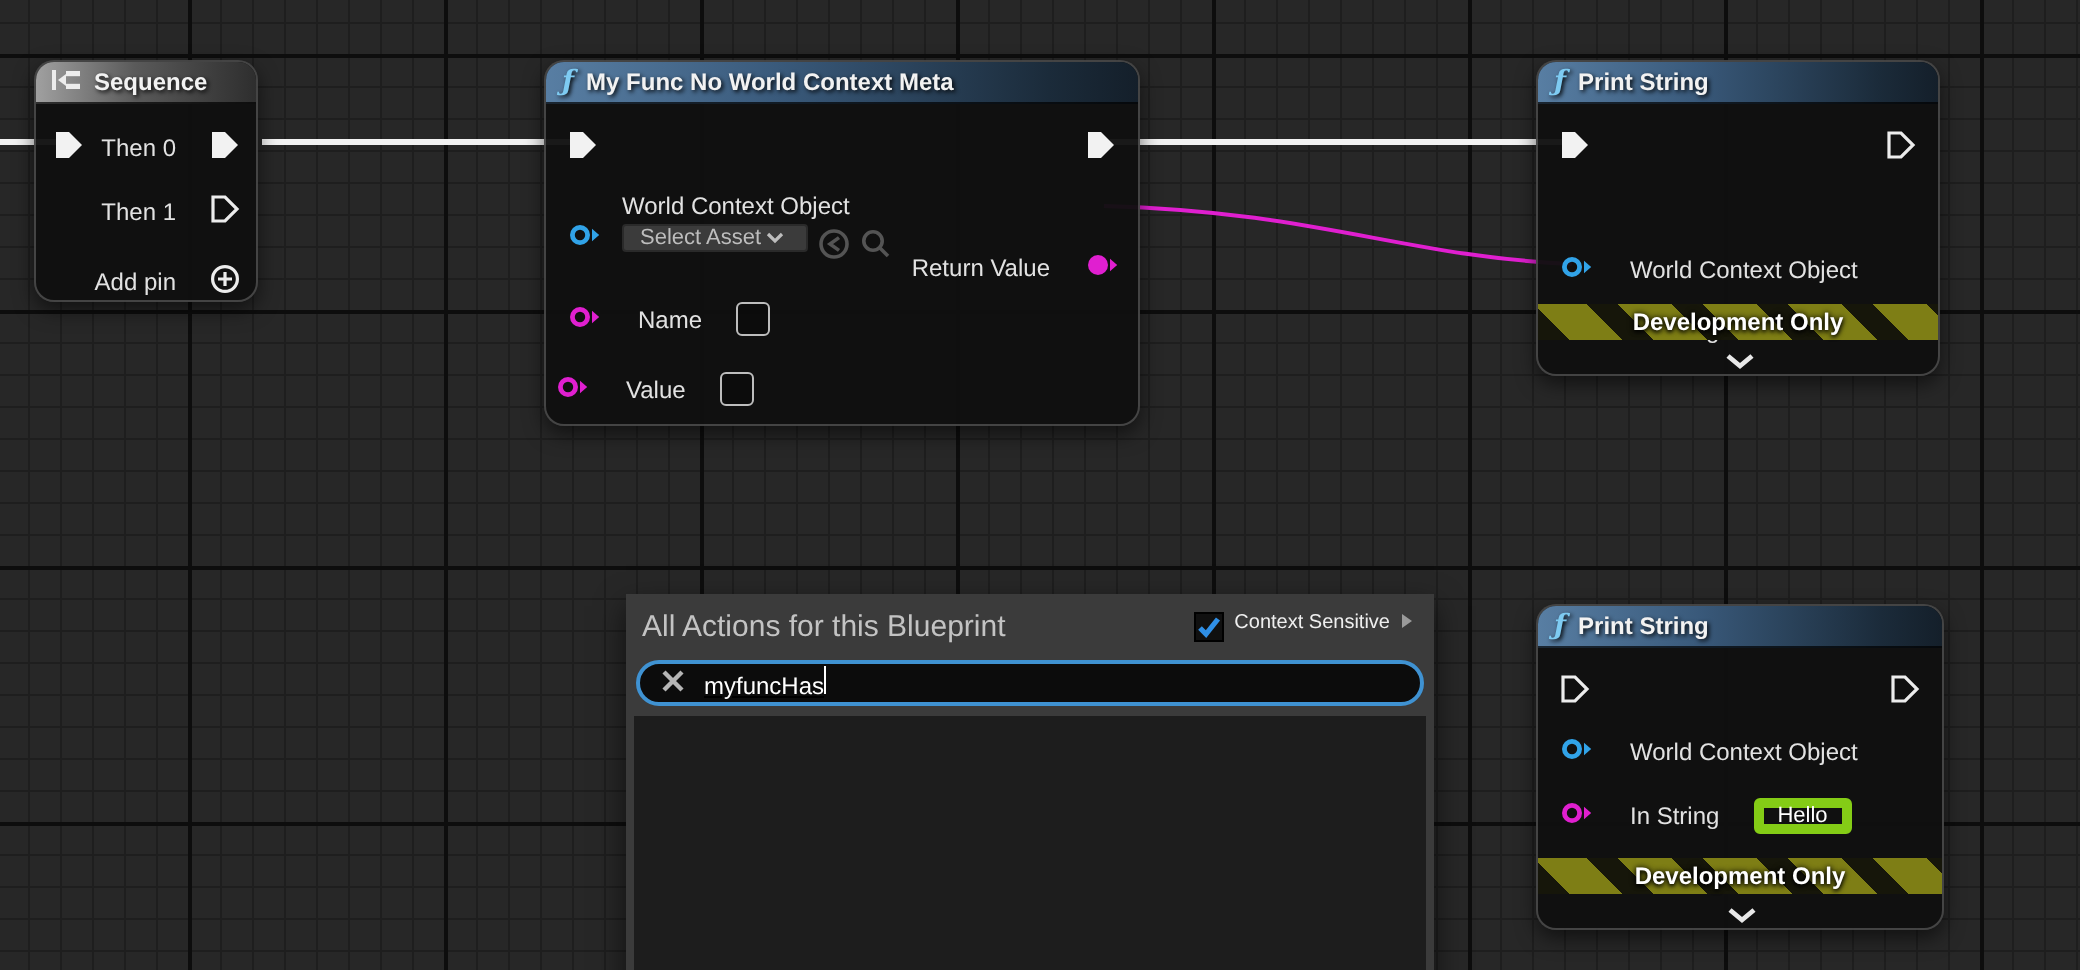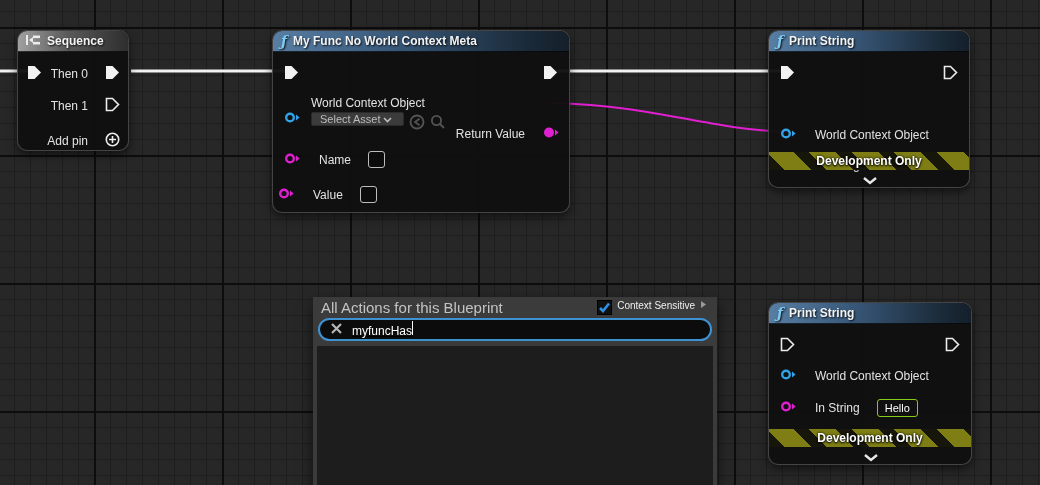--- a/index.html
+++ b/index.html
@@ -36,42 +36,42 @@
           color:#7ecbf2; font-size:14px; line-height:1; }
   .abs{ position:absolute; }
   .pin-label{ color:#e2e2e2; white-space:nowrap; }
   .row{ display:flex; align-items:center; gap:17px; }
 
   .valuebox{
     width:17px; height:17px; border:1px solid #bdbdbd; border-radius:3px;
     background:rgba(0,0,0,.25);
   }
   .textbox{
-    height:18px; border:1px solid #84cc16; border-radius:3px; background:#101010;
+    height:18px; border:5px solid #84cc16; border-radius:3px; background:#101010;
     color:#fff; font-size:11px; padding:1px 7px; display:flex; align-items:center;
   }
   .dropdown{
     height:14px; background:#3b3b3b; border:1px solid #2a2a2a; border-radius:2px;
     color:#bdbdbd; font-size:11px; display:flex; align-items:center; gap:2px;
     padding:0 8px;
   }
   .devband{
     position:absolute; left:0; width:100%; height:18px;
     background:repeating-linear-gradient(45deg,#16160a 0 11px,#7e7e15 11px 30px);
     display:flex; align-items:center; justify-content:center;
     color:#fff; font-weight:bold; font-size:12px;
     text-shadow:0 1px 2px #000,0 0 3px #000;
   }
 
   .popup{
     position:absolute; left:313px; top:297px; width:404px; height:200px; z-index:3;
     background:#3b3b3b; display:flex; flex-direction:column;
     box-shadow:0 6px 14px rgba(0,0,0,.6);
   }
-  .popup-titlebar{ height:20px; display:flex; align-items:center;
+  .popup-titlebar{ height:32px; display:flex; align-items:center;
     justify-content:space-between; padding:0 10px 0 8px;gap:48px; }
   .popup-title{ color:#c3c3c3; font-size:15px; }
   .ctx{ display:flex; align-items:flex-start; gap:5px; color:#efefef; font-size:10px; }
   .checkbox{ width:15px; height:15px; background:#101010; border:1px solid #000;
     display:flex; align-items:center; justify-content:center; }
   .searchrow{ padding:1px 5px 5px 5px;text-decoration:underline; }
   .searchfield{
     height:23px; border:2px solid #3f92d2; border-radius:12px; background:#0c0c0c;
     display:flex; align-items:center; gap:9px; padding:0 10px; color:#fff; font-size:12px;
   }

